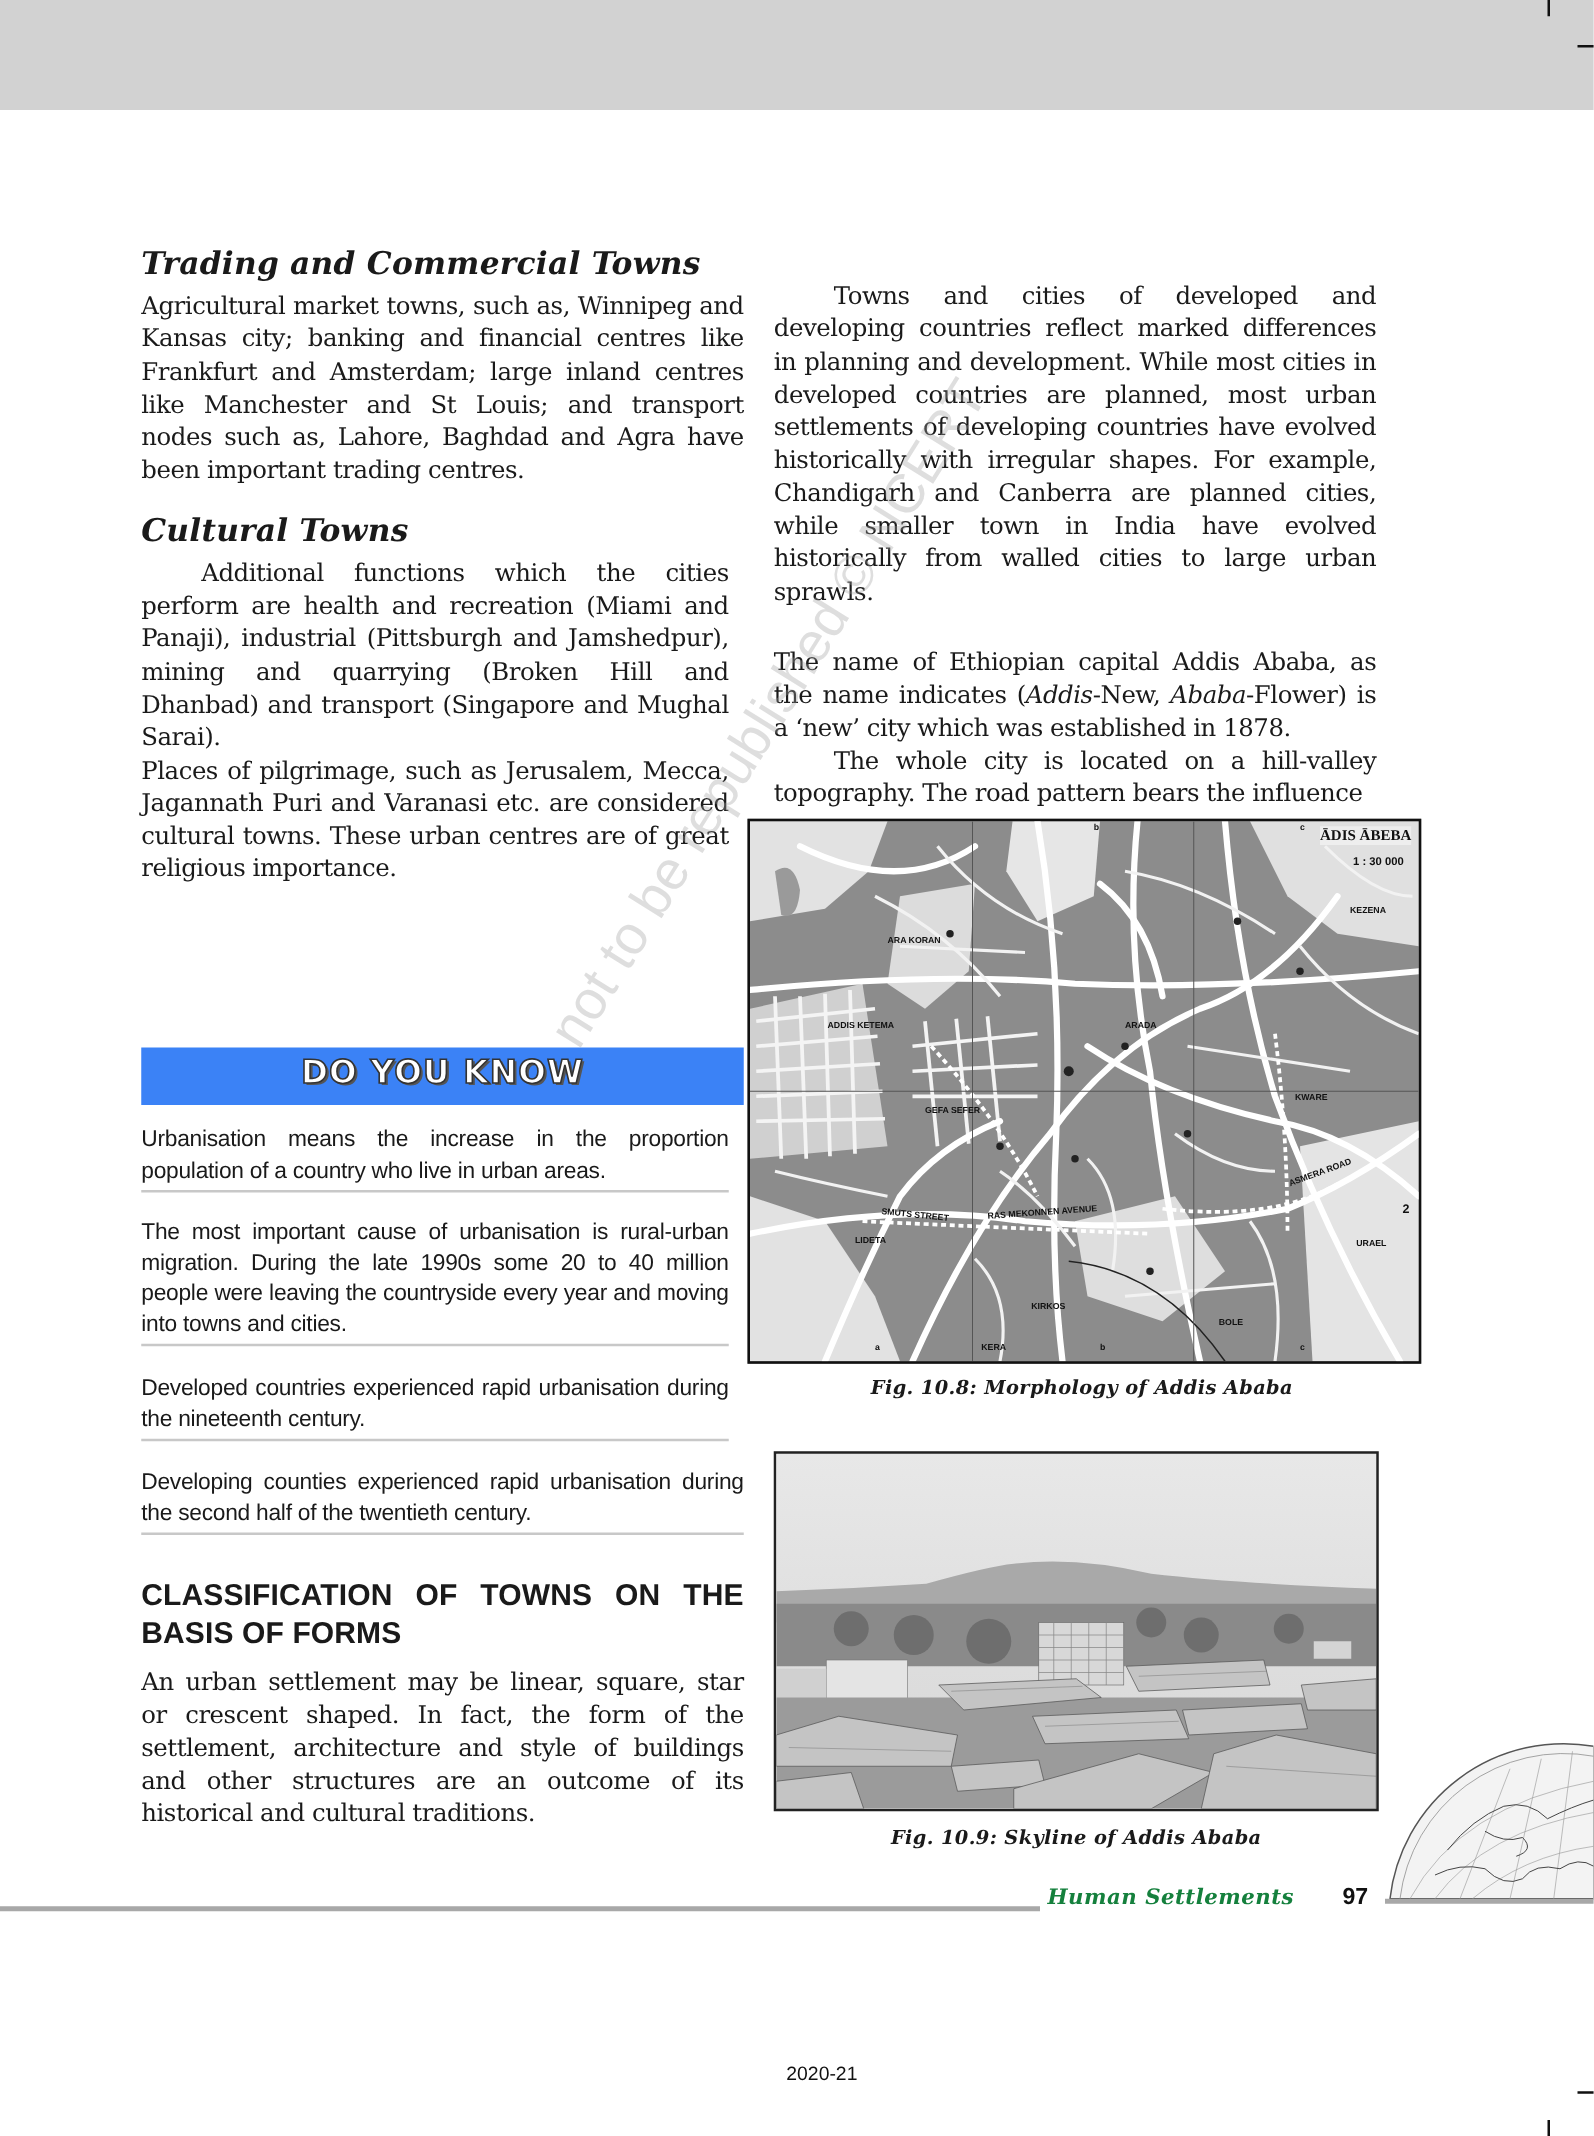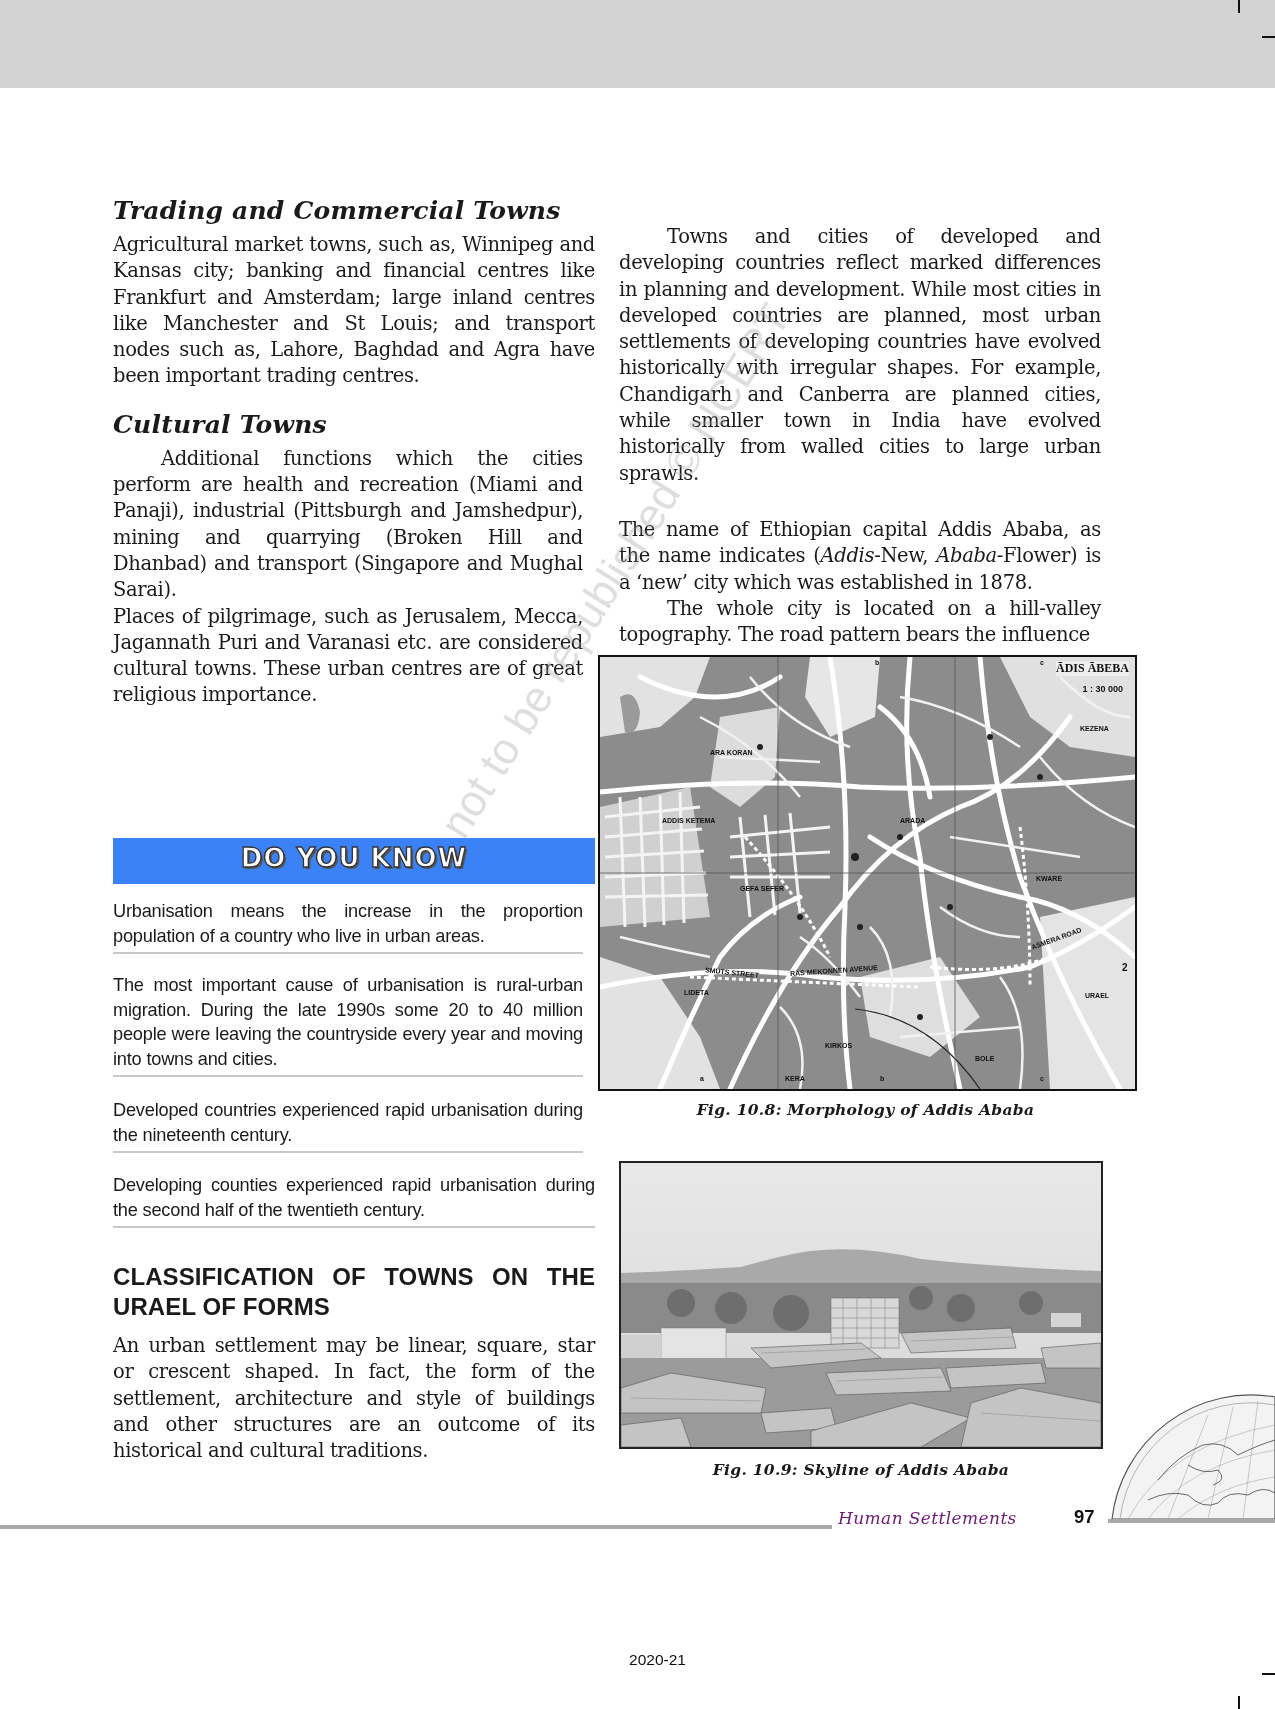--- a/index.html
+++ b/index.html
@@ -71,22 +71,22 @@
       position: absolute; left: 619px; top: 1161px; width: 480px; height: 284px;
       border: 2px solid #222; overflow: hidden; background: #eee;
     }
     .footer-line {
       position: absolute; left: 0; top: 1525px; width: 832px; height: 4px; background: #a8a8a8;
     }
     .footer-line-right {
       position: absolute; left: 1108px; top: 1519px; width: 167px; height: 4px; background: #a8a8a8;
     }
     .footer-title {
-      position: absolute; left: 838px; top: 1508px; font-weight: normal; font-style: italic;
-      font-size: 17px; color: #701a75; letter-spacing: 0.4px;
+      position: absolute; left: 838px; top: 1508px; font-weight: bold; font-style: italic;
+      font-size: 17px; color: #15803d; letter-spacing: 0.4px;
     }
     .page-number {
       position: absolute; left: 1074px; top: 1506px; font-family: "Liberation Sans", sans-serif;
       font-weight: bold; font-size: 18.5px; color: #111;
     }
     .year-stamp {
       position: absolute; left: 0; width: 1275px; top: 1651px; text-align: center;
       font-family: "Liberation Sans", sans-serif; font-size: 15.5px; color: #111; padding-left: 20px;
     }
     .watermark {
@@ -118,21 +118,21 @@
 </div>
 
 <div class="dyk-banner">
   <div class="dyk-title">DO YOU KNOW</div>
 </div>
 <div class="dyk-item" style="top:899px;">Urbanisation means the increase in the proportion population of a country who live in urban areas.</div>
 <div class="dyk-item" style="top:973px;">The most important cause of urbanisation is rural-urban migration. During the late 1990s some 20 to 40 million people were leaving the countryside every year and moving into towns and cities.</div>
 <div class="dyk-item" style="top:1098px;">Developed countries experienced rapid urbanisation during the nineteenth century.</div>
 <div class="dyk-item wide" style="top:1173px;">Developing counties experienced rapid urbanisation during the second half of the twentieth century.</div>
 
-<div class="section-heading">CLASSIFICATION OF TOWNS ON THE URAEL OF FORMS</div>
+<div class="section-heading">CLASSIFICATION OF TOWNS ON THE BASIS OF FORMS</div>
 <div class="section-body">
   <p class="body">An urban settlement may be linear, square, star or crescent shaped. In fact, the form of the settlement, architecture and style of buildings and other structures are an outcome of its historical and cultural traditions.</p>
 </div>
 
 <div class="col right-col">
   <p class="body indent">Towns and cities of developed and developing countries reflect marked differences in planning and development. While most cities in developed countries are planned, most urban settlements of developing countries have evolved historically with irregular shapes. For example, Chandigarh and Canberra are planned cities, while smaller town in India have evolved historically from walled cities to large urban sprawls.</p>
   <div class="gap-s"></div>
   <div style="height:8px"></div>
   <p class="body"><span>The name of Ethiopian capital Addis Ababa, as the name indicates (</span><i>Addis</i><span>-New, </span><i>Ababa</i><span>-Flower) is a ‘new’ city which was established in 1878.</span></p>
   <p class="body indent">The whole city is located on a hill-valley topography. The road pattern bears the influence</p>

